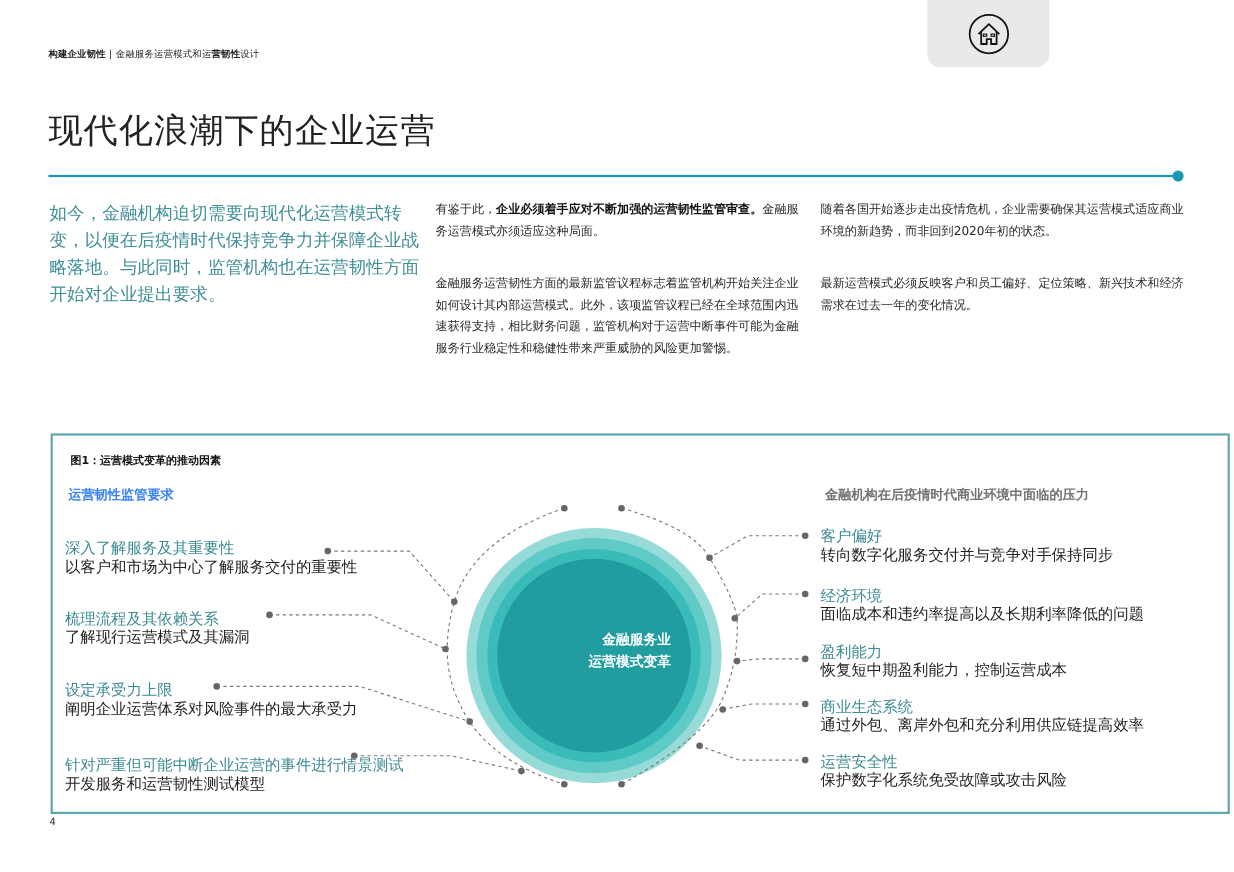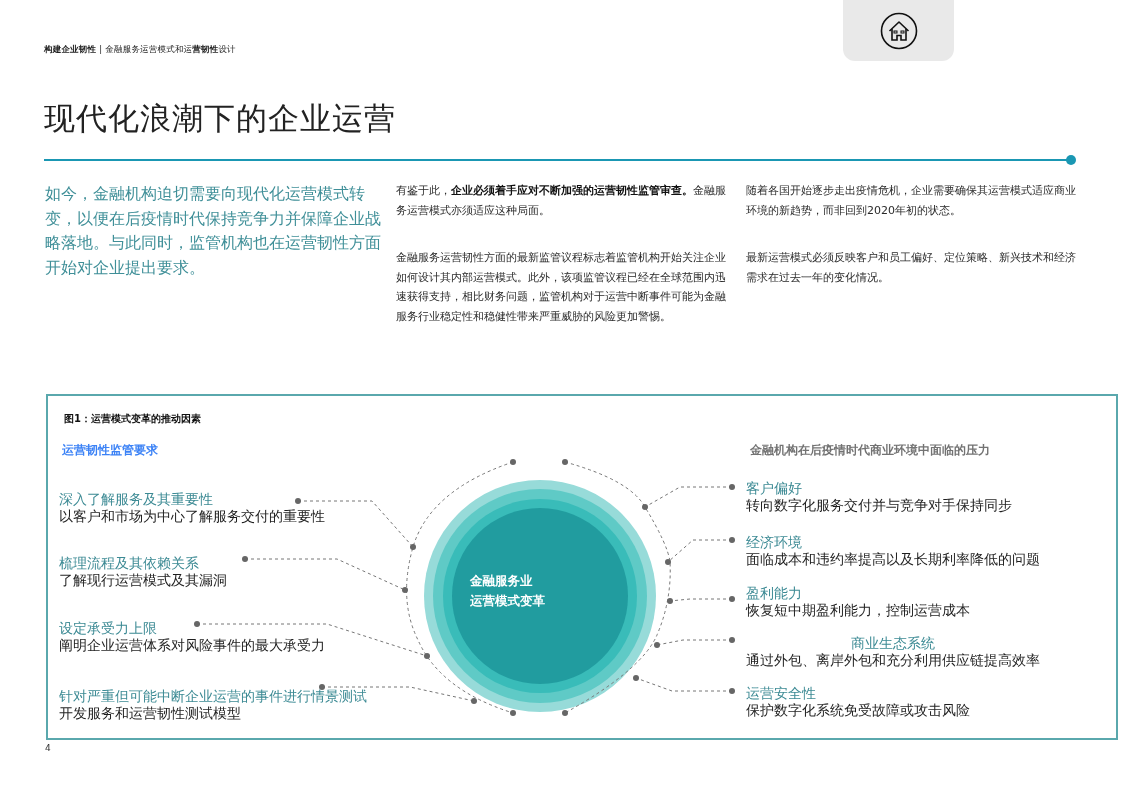--- a/index.html
+++ b/index.html
@@ -28,21 +28,21 @@
     .figure { position: absolute; left: 46px; top: 394px; width: 1072px; height: 346px; border: 2px solid #5aa8ad; text-decoration: underline; }
     .fig-caption { position: absolute; left: 16px; top: 16px; font-size: 10px; font-weight: bold; color: #111; }
     .fig-left-head { position: absolute; left: 14px; top: 46px; font-size: 12px; font-weight: bold; color: #3b82f6; }
     .fig-right-head { position: absolute; left: 702px; top: 46px; font-size: 12px; font-weight: bold; color: #737373; }
 
     .item { position: absolute; font-size: 14px; line-height: 17px; }
     .item .t { color: #3c8a94; }
     .item .d { color: #1f1f1f; }
 
     .diagram { position: absolute; left: 0; top: 0; width: 1122px; height: 793px; pointer-events: none; }
-    .center-label { position: absolute; left: 470px; top: 571px; width: 140px; text-align: left; font-size: 12.5px; font-weight: bold; line-height: 20px; color: #ffffff; }
+    .center-label { position: absolute; left: 470px; top: 571px; width: 140px; text-align: right; font-size: 12.5px; font-weight: bold; line-height: 20px; color: #ffffff; }
 
     .page-num { position: absolute; left: 45px; top: 743px; font-size: 9px; color: #333; }
   </style>
 </head>
 <body>
 
 <div class="breadcrumb">
   <b>构建企业韧性</b><span class="sep">|</span><span>金融服务运营模式和运</span><b>营韧性</b><span>设计</span>
 </div>
 
@@ -156,21 +156,21 @@
   <div class="d">转向数字化服务交付并与竞争对手保持同步</div>
 </div>
 <div class="item" style="left:746px; top:534px;">
   <div class="t">经济环境</div>
   <div class="d">面临成本和违约率提高以及长期利率降低的问题</div>
 </div>
 <div class="item" style="left:746px; top:585px;">
   <div class="t">盈利能力</div>
   <div class="d">恢复短中期盈利能力，控制运营成本</div>
 </div>
-<div class="item" style="left:746px; top:635px;text-align:center;">
+<div class="item" style="left:746px; top:635px;">
   <div class="t">商业生态系统</div>
   <div class="d">通过外包、离岸外包和充分利用供应链提高效率</div>
 </div>
 <div class="item" style="left:746px; top:685px;">
   <div class="t">运营安全性</div>
   <div class="d">保护数字化系统免受故障或攻击风险</div>
 </div>
 
 <div class="page-num">4</div>
 

